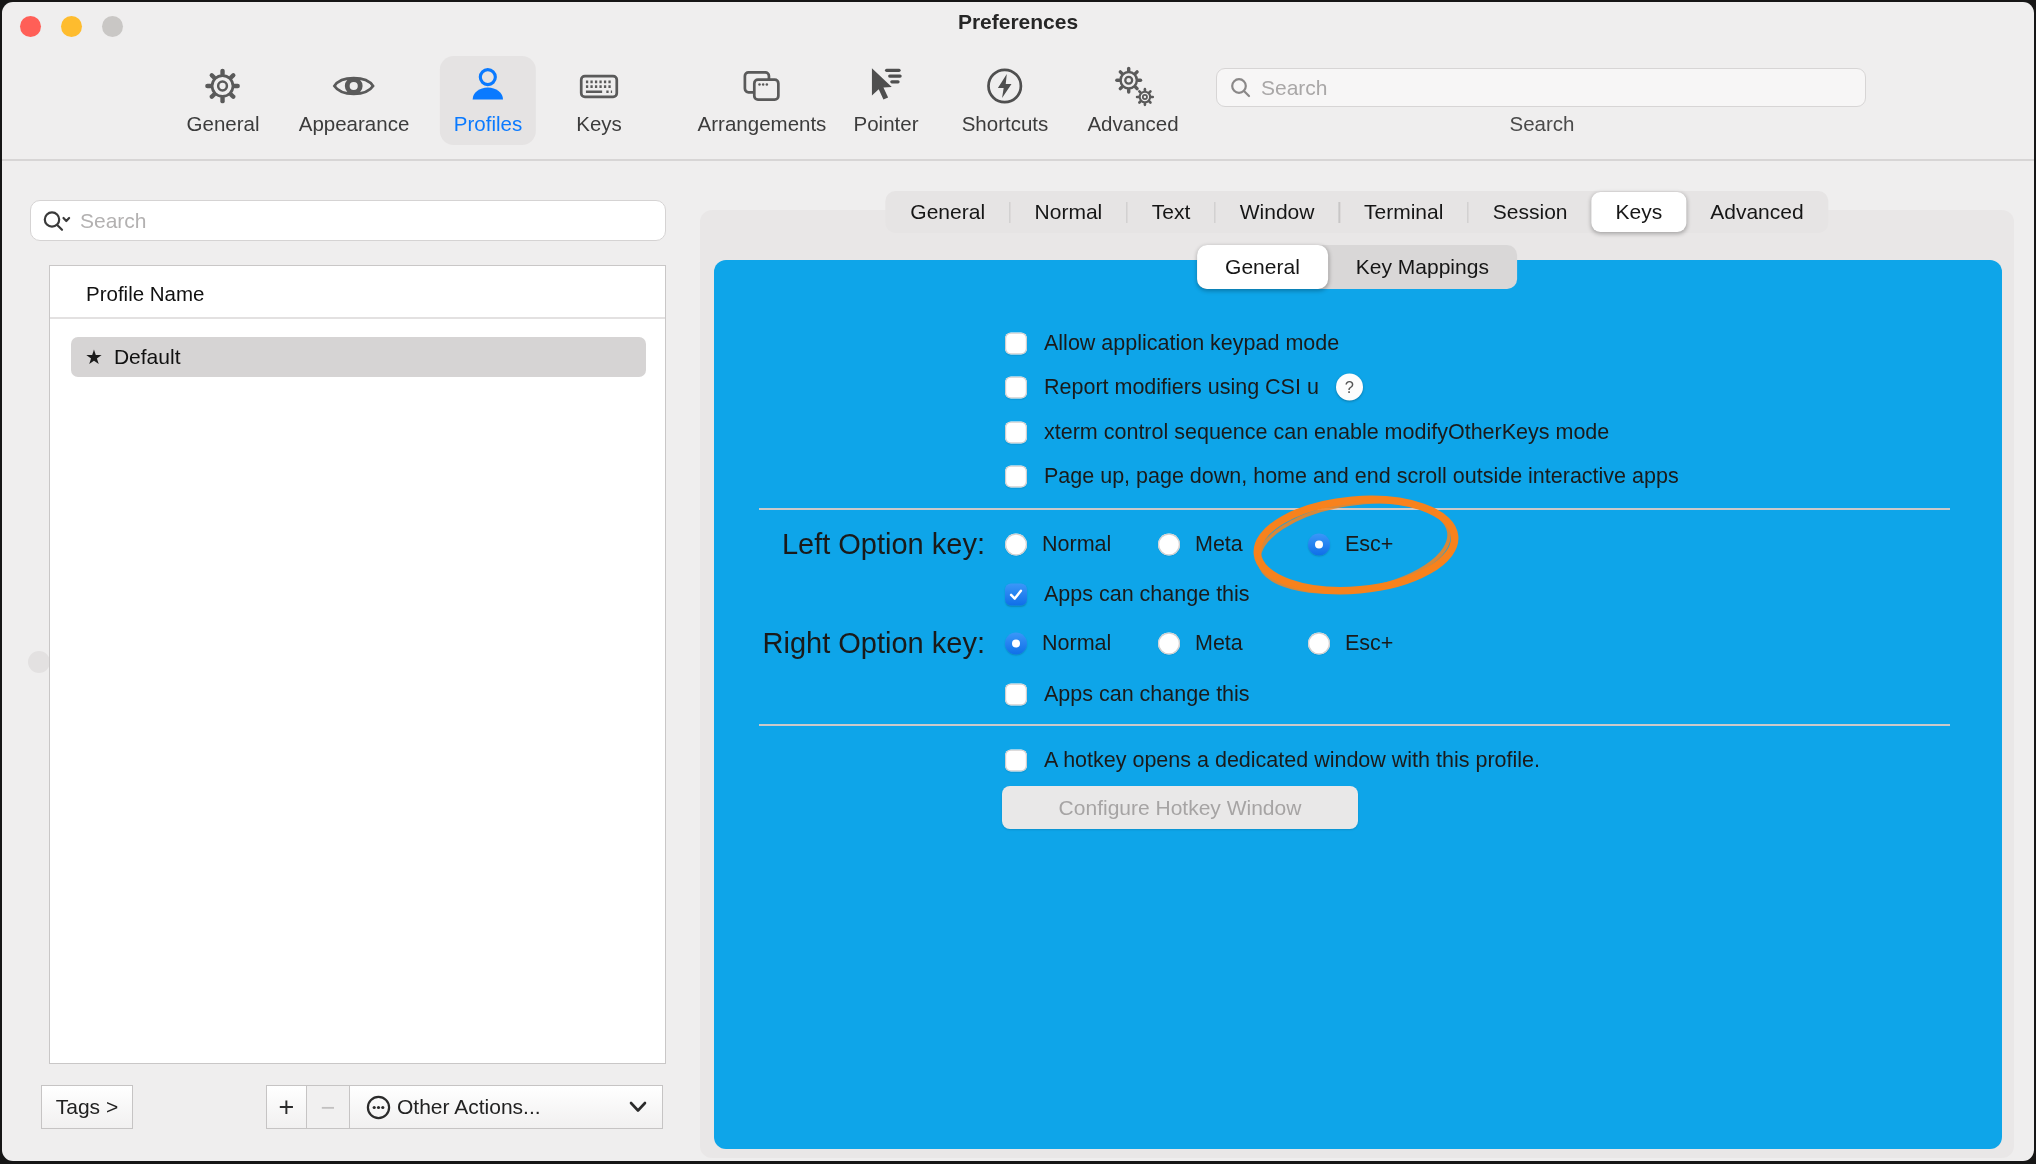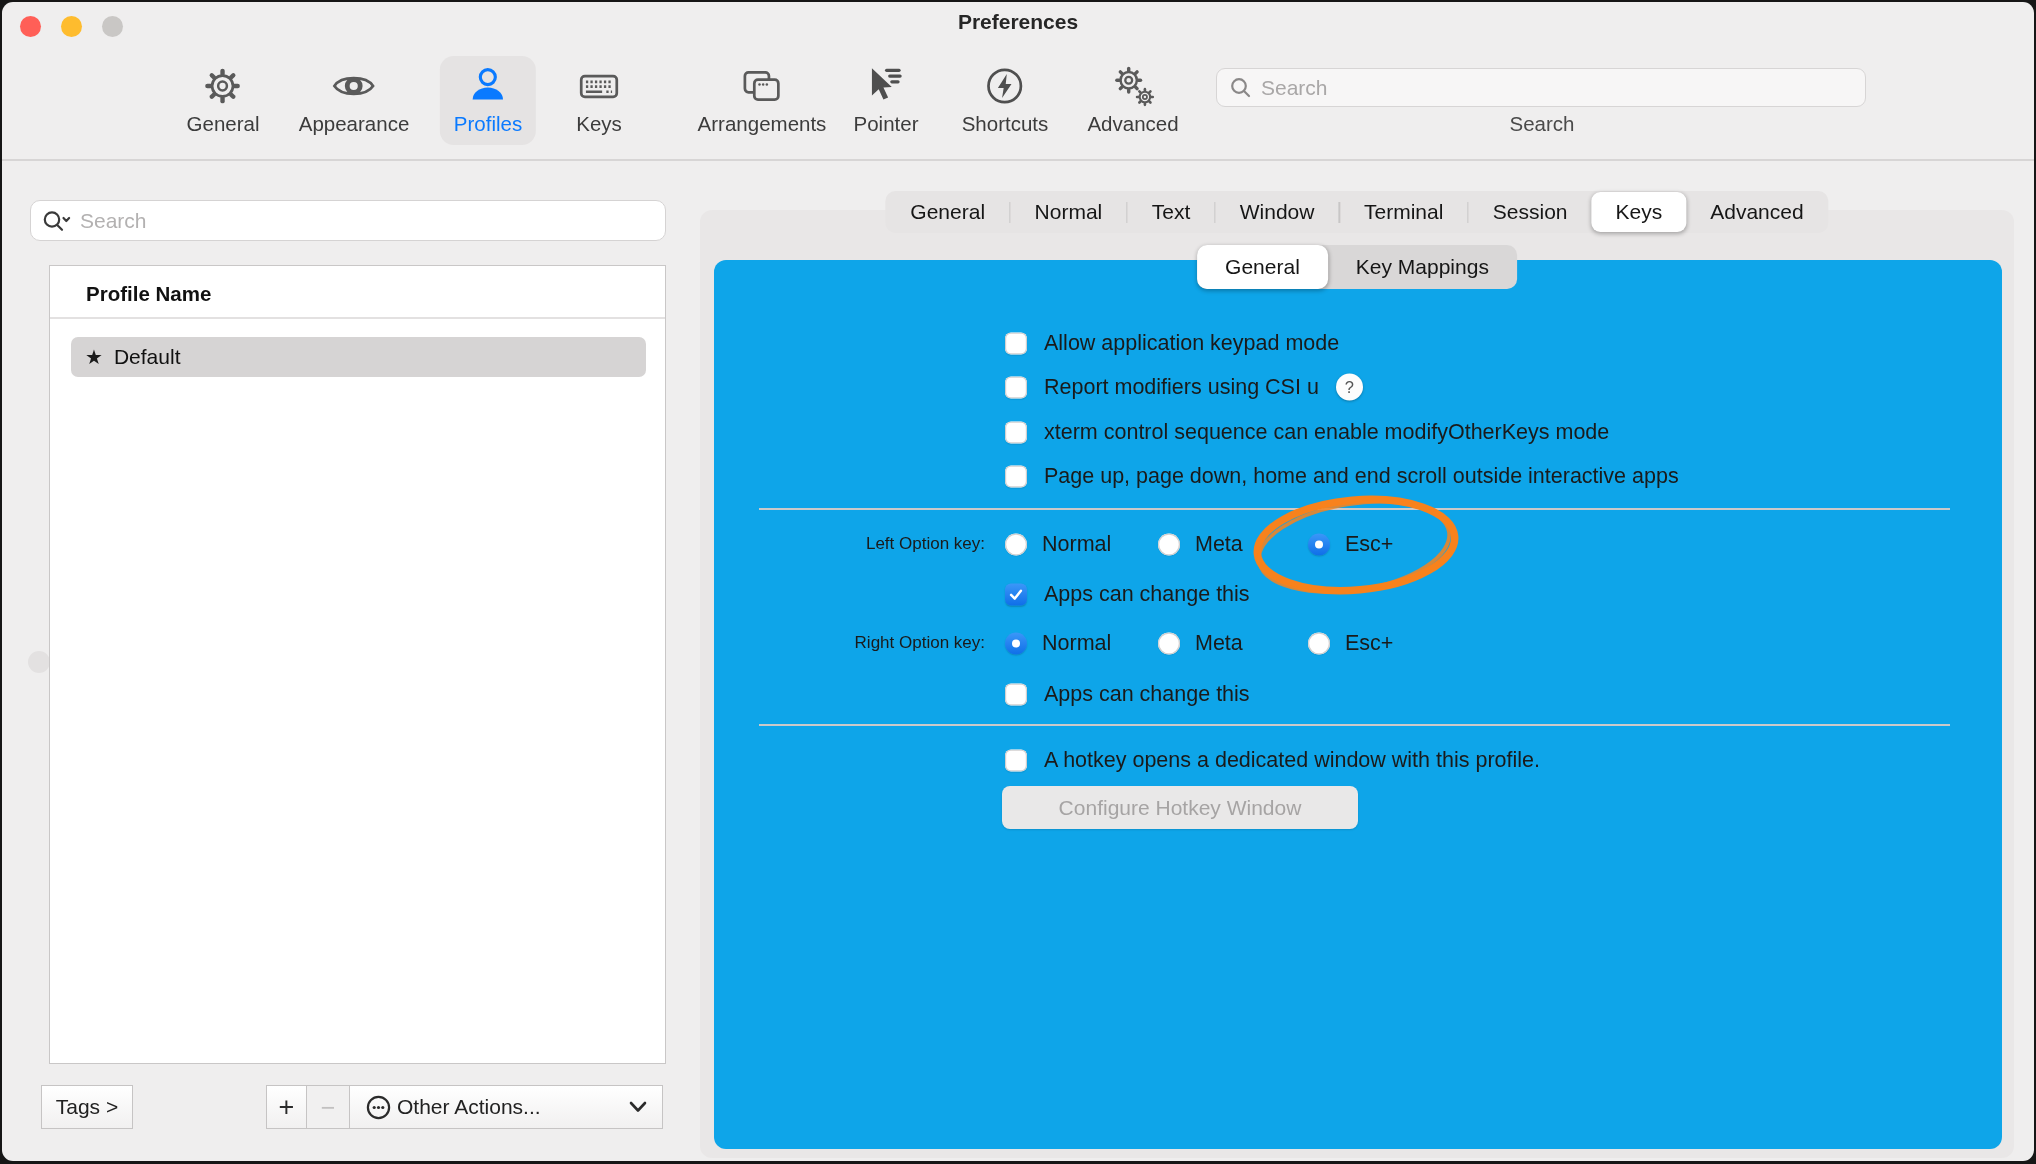--- a/index.html
+++ b/index.html
@@ -35,21 +35,21 @@
   .ssearch { position:absolute; left:28px; top:198px; width:636px; height:41px;
     background:#fff; border:1.5px solid #d5d3d3; border-radius:10px;
     display:flex; align-items:center; gap:8px; padding:0 10px; }
   .ssearch input { flex:1; border:none; outline:none; background:transparent;
     font-size:21px; color:#333; font-family:inherit; }
   .ssearch input::placeholder { color:#b3b1b1; }
   .edgedot { position:absolute; left:26px; top:649px; width:22px; height:22px;
     border-radius:50%; background:#e3e1e1; z-index:0; }
   .plist { position:absolute; left:47px; top:263px; width:617px; height:799px;
     background:#fff; border:1.5px solid #c9c7c7; z-index:1; }
-  .plhead { position:absolute; left:36px; top:16px; font-size:20.5px; color:#111;font-weight:bold; }
+  .plhead { position:absolute; left:36px; top:16px; font-size:20.5px; color:#111; }
   .plhdiv { position:absolute; left:0; top:51px; width:100%; height:1.5px; background:#e3e1e1; }
   .prow { position:absolute; left:21px; top:71px; width:575px; height:40px;
     background:#d6d4d4; border-radius:7px; display:flex; align-items:center;
     gap:11px; padding:0 14px; font-size:21px; color:#111; }
   .star { font-size:20px; color:#1b1b1b; line-height:1; }
 
   .btn { position:absolute; top:1083px; height:44px; background:linear-gradient(#ffffff,#f1f0f0);
     border:1.5px solid #c6c4c4; font-size:21px; color:#222;
     display:flex; align-items:center; justify-content:center; cursor:default; }
   .btn.tags { left:39px; width:92px; }
@@ -74,21 +74,21 @@
     height:44px; background:#d9d7d7; border-radius:10px;
     display:flex; align-items:center; z-index:3; }
   .subtab { font-size:21px; color:#161616; padding:0 28px; line-height:44px; height:44px; cursor:default; white-space:nowrap; }
   .subtab.sel { background:#fff; border-radius:10px; box-shadow:0 1.5px 4px rgba(0,0,0,.28); }
 
   
   .crow { position:absolute; display:flex; align-items:center; gap:17px;
     transform:translateY(-50%); font-size:21.5px; color:#1a1a1a; white-space:nowrap; }
   .cdiv { position:absolute; left:45px; width:1191px; height:1.5px; background:#cbc9c9; }
   .optlabel { position:absolute; left:0; width:271px; text-align:right;
-    transform:translateY(-50%); font-size:17px; color:#1a1a1a; white-space:nowrap; }
+    transform:translateY(-50%); font-size:29px; color:#1a1a1a; white-space:nowrap; }
   .pair { position:absolute; display:flex; align-items:center; gap:15px;
     transform:translateY(-50%); font-size:21.5px; color:#1a1a1a; }
 
   .cb { width:22px; height:22px; border-radius:6px; background:#fff; flex:none;
     box-shadow:inset 0 0 0 1.2px #d2d0d0, 0 1px 1px rgba(0,0,0,.07);
     display:flex; align-items:center; justify-content:center; }
   .cb svg { display:none; }
   .cb.on { background:linear-gradient(#3b97f8,#0f6fe8); box-shadow:0 1px 1.5px rgba(0,0,0,.18); }
   .cb.on svg { display:block; }
   .rd { width:22px; height:22px; border-radius:50%; background:#fff; flex:none;

